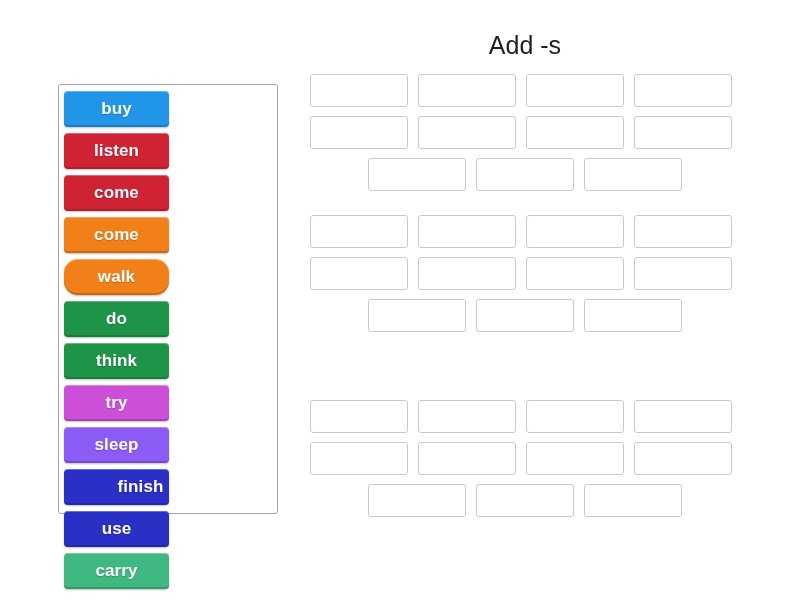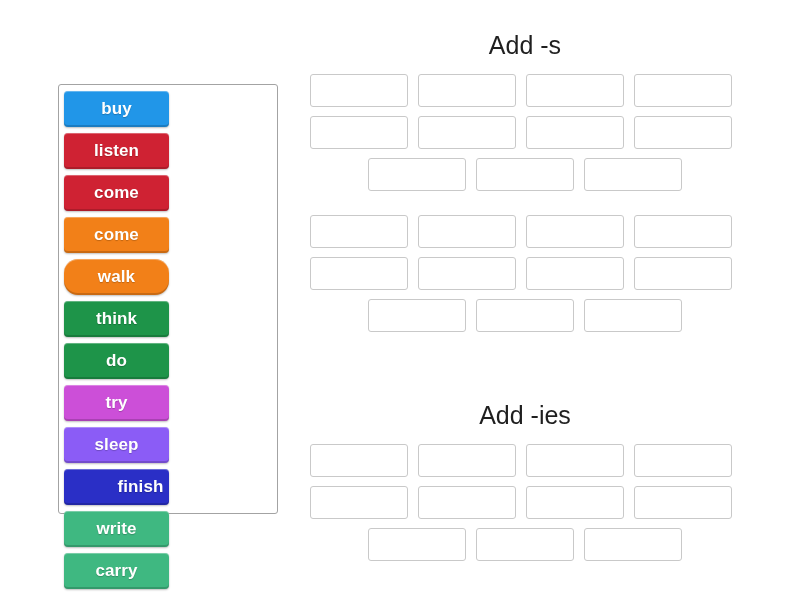--- a/index.html
+++ b/index.html
@@ -96,26 +96,26 @@
 </head>
 <body>
 
 <div id="word-bank">
   <div id="word-bank-grid">
       <div class="word-tile" style="background: rgb(33, 150, 232);">buy</div>
       <div class="word-tile" style="background: rgb(207, 34, 51);">listen</div>
       <div class="word-tile" style="background: rgb(207, 34, 51);">come</div>
       <div class="word-tile" style="background: rgb(242, 128, 24);">come</div>
       <div class="word-tile" style="background: rgb(242, 128, 24); border-radius: 14px;">walk</div>
+      <div class="word-tile" style="background: rgb(30, 148, 73);">do</div>
       <div class="word-tile" style="background: rgb(30, 148, 73);">think</div>
-      <div class="word-tile" style="background: rgb(30, 148, 73);">do</div>
       <div class="word-tile" style="background: rgb(204, 79, 216);">try</div>
       <div class="word-tile" style="background: #8b5cf6;">sleep</div>
       <div class="word-tile" style="background: rgb(42, 47, 198); padding-left: 48px;">finish</div>
-      <div class="word-tile" style="background: rgb(63, 184, 129);">write</div>
+      <div class="word-tile" style="background: rgb(42, 47, 198);">use</div>
       <div class="word-tile" style="background: rgb(63, 184, 129);">carry</div>
     </div>
 </div>
 
 <div id="groups-container">
     <div class="group" id="group-0">
       <div class="group-title">Add -s</div>
       <div class="slot-row">
         <div class="drop-slot"></div>
         <div class="drop-slot"></div>
@@ -147,21 +147,20 @@
         <div class="drop-slot"></div>
         <div class="drop-slot"></div>
       </div>
       <div class="slot-row centered">
         <div class="drop-slot"></div>
         <div class="drop-slot"></div>
         <div class="drop-slot"></div>
       </div>
     </div>
     <div class="group" id="group-2">
-      <div class="group-title">Add -ies</div>
       <div class="slot-row">
         <div class="drop-slot"></div>
         <div class="drop-slot"></div>
         <div class="drop-slot"></div>
         <div class="drop-slot"></div>
       </div>
       <div class="slot-row">
         <div class="drop-slot"></div>
         <div class="drop-slot"></div>
         <div class="drop-slot"></div>

